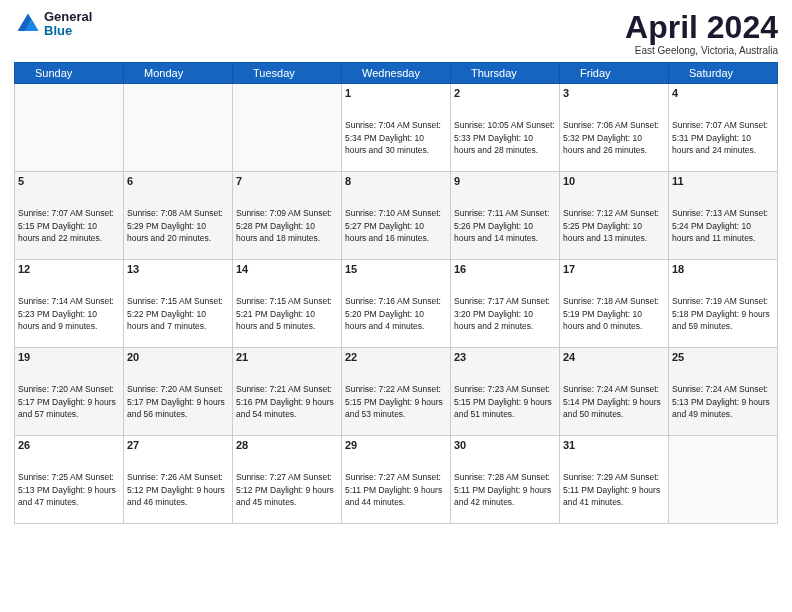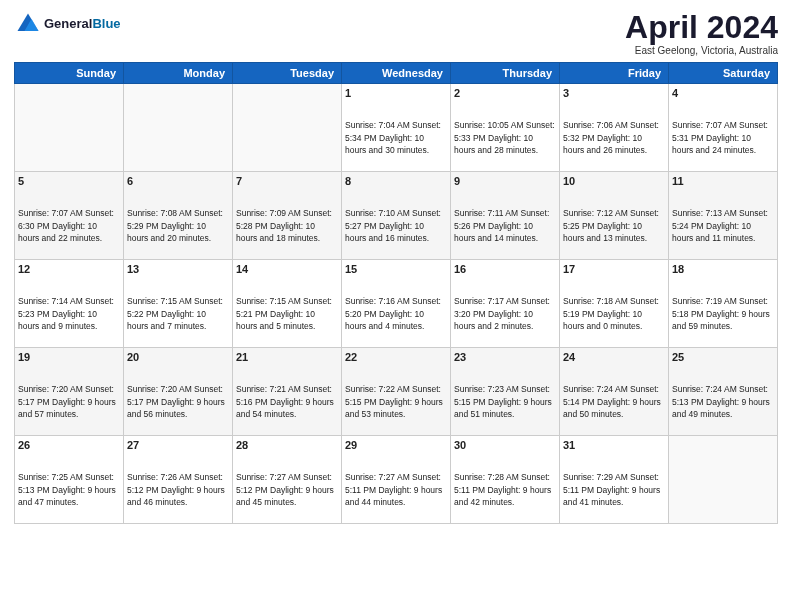--- a/index.html
+++ b/index.html
@@ -22,21 +22,21 @@
       align-items: flex-start;
       margin-bottom: 6px;
     }
     .logo {
       display: flex;
       align-items: center;
       gap: 2px;
     }
     .logo-text {
       display: flex;
-      flex-direction: row;
+      flex-direction: column;
       line-height: 1.1;
     }
     .logo-general {
       font-size: 13px;
       font-weight: bold;
       color: #1a1a2e;
     }
     .logo-blue {
       font-size: 13px;
       font-weight: bold;
@@ -61,23 +61,23 @@
     }
     .calendar {
       width: 100%;
       border-collapse: collapse;
       table-layout: fixed;
     }
     .calendar thead th {
       background: #1565c0;
       color: #fff;
       font-size: 11px;
-      font-weight: bold;
-      padding: 4px 7px;
-      text-align: right;
+      font-weight: normal;
+      padding: 4px 20px;
+      text-align: left;
       border: 1px solid #1255a0;
     }
     .calendar tbody td {
       vertical-align: top;
       border: 1px solid #ccc;
       padding: 3px 3px;
       font-size: 9px;
       color: #222;
       height: 88px;
       background: #fff;
@@ -165,21 +165,21 @@
             <div class="cell-text">Sunrise: 7:07 AM
 Sunset: 5:31 PM
 Daylight: 10 hours
 and 24 minutes.</div>
           </td>
         </tr>
         <tr>
           <td>
             <div class="day-number">5</div>
             <div class="cell-text">Sunrise: 7:07 AM
-Sunset: 6:30 PM
+Sunset: 5:15 PM
 Daylight: 10 hours
 and 22 minutes.</div>
           </td>
           <td>
             <div class="day-number">6</div>
             <div class="cell-text">Sunrise: 7:08 AM
 Sunset: 5:29 PM
 Daylight: 10 hours
 and 20 minutes.</div>
           </td>

